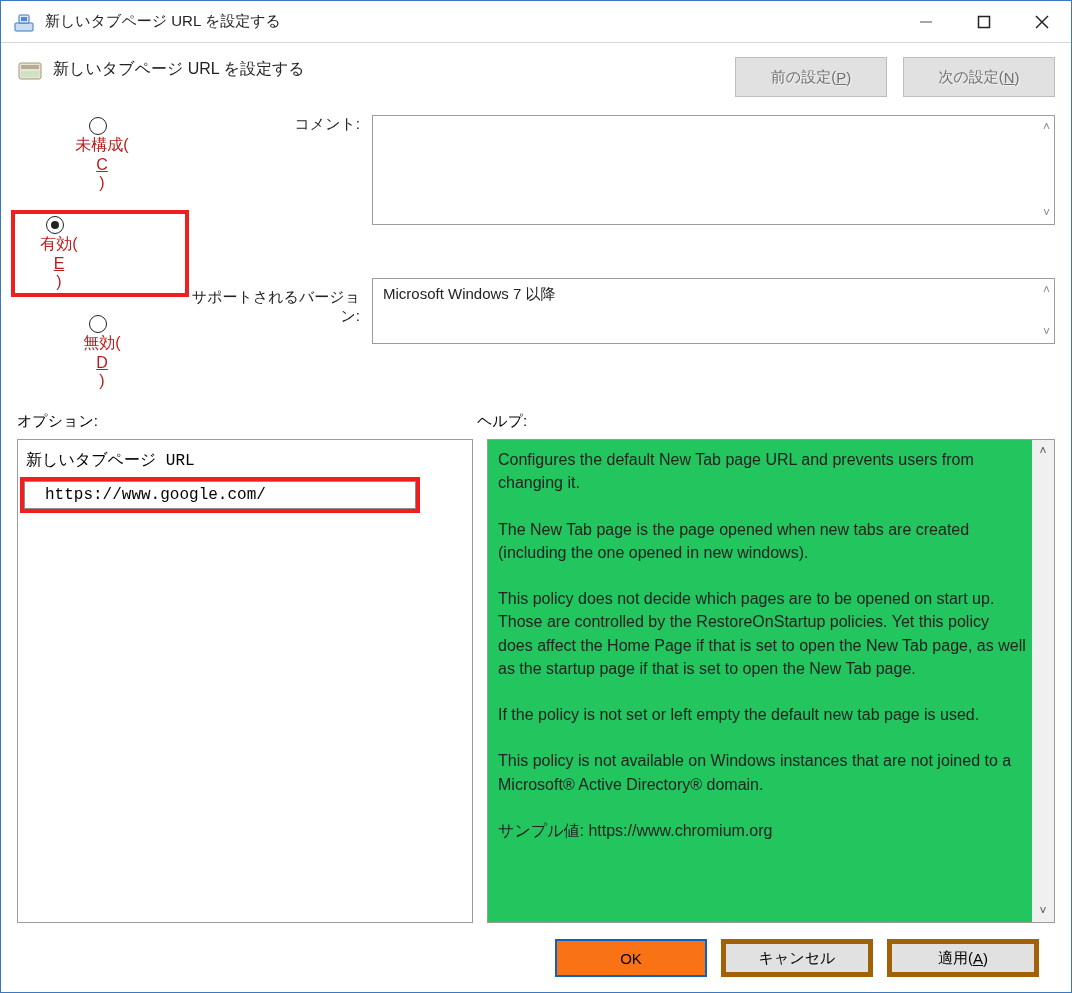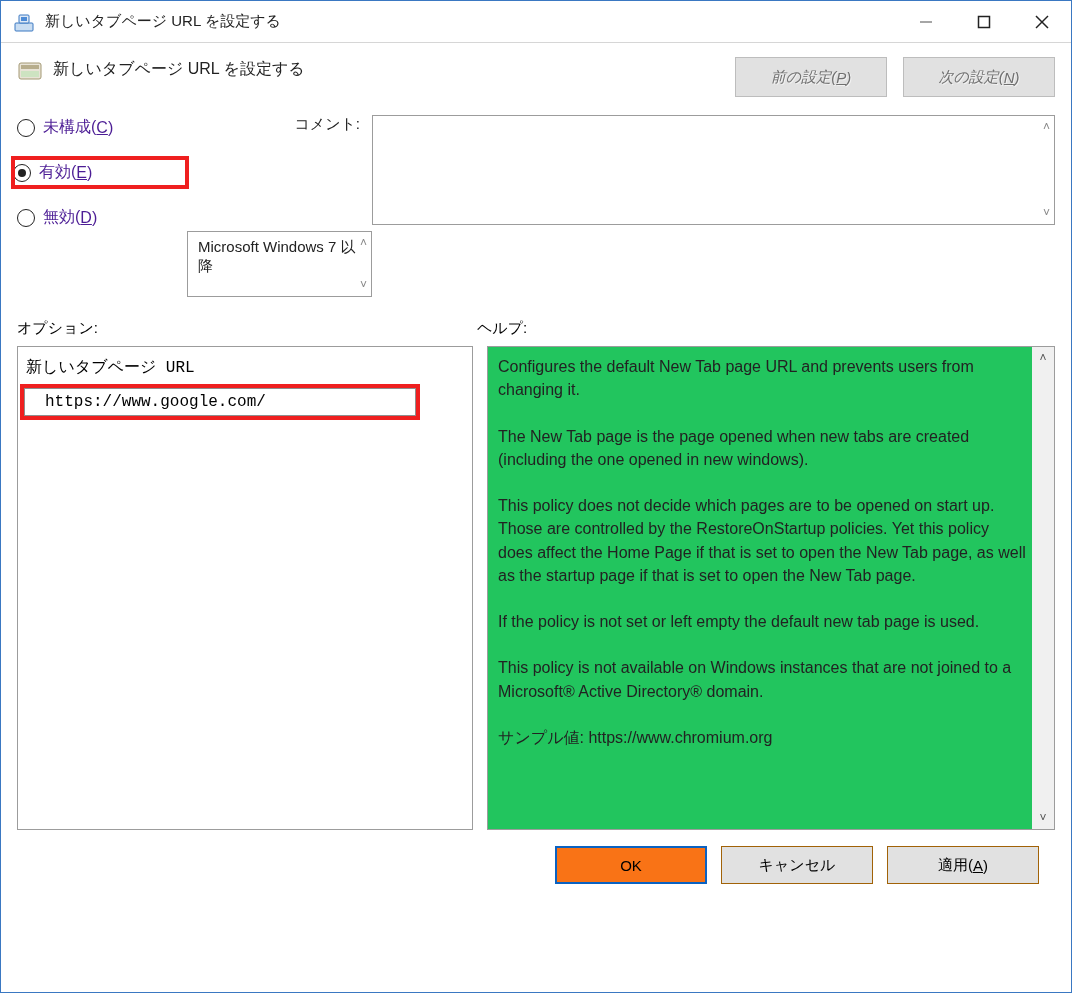--- a/index.html
+++ b/index.html
@@ -57,34 +57,33 @@
   .nav-buttons { margin-left: auto; display: flex; gap: 16px; }
   .nav-btn {
     width: 152px; height: 40px;
     background: #e1e1e1;
     border: 1px solid #bdbdbd;
     color: #707070;
     text-shadow: 1px 1px 0 #f2f2f2;
     font-size: 15px;
     display: flex; align-items: center; justify-content: center;
     cursor: default;
-    font-style: italic;
   }
 
   
   .config-area {
     display: grid;
     grid-template-columns: 170px 185px 1fr;
     column-gap: 0;
     row-gap: 0;
     align-items: start;
     margin-bottom: 22px;
   }
   .radios { display: flex; flex-direction: column; gap: 20px; padding-top: 2px; }
-  .radio-row { display: flex; align-items: center; font-size: 16px; color: #4c1d95; }
+  .radio-row { display: flex; align-items: center; font-size: 16px; color: #b91c1c; flex-direction: column; }
   .radio-outer {
     width: 18px; height: 18px; border: 1px solid #222; border-radius: 50%;
     margin-right: 8px; display: inline-flex; align-items: center; justify-content: center;
   }
   .radio-inner {
     width: 8px; height: 8px; background: #222; border-radius: 50%;
   }
   .highlight-red {
     outline: 4px solid #ef1f1f;
     outline-offset: -2px;
@@ -153,21 +152,21 @@
   }
 
   
   .footer {
     display: flex; justify-content: flex-end; gap: 14px;
     padding: 16px 16px 0 0;
   }
   .dlg-btn {
     width: 152px; height: 38px;
     background: #e1e1e1;
-    border: 1px solid #a16207;
+    border: 5px solid #a16207;
     font-size: 15px;
     display: flex; align-items: center; justify-content: center;
     cursor: pointer;
   }
   .dlg-btn.default {
     background: #f97316;
     border: 2px solid #0a62c2;
   }
 </style>
 </head>
@@ -253,20 +252,21 @@
           <span>)</span>
       </div>
     </div>
 
     <div class="label-col">コメント:</div>
     <div class="comment-box">
       <span class="scroll-decor scroll-up">˄</span>
       <span class="scroll-decor scroll-down">˅</span>
     </div>
 
+    <div class="label-col" style="padding-top:16px;">サポートされるバージョン:</div>
     <div class="support-box" style="margin-top:6px;">
       <div style="padding:6px 10px; color:#222; font-size:15px;">Microsoft Windows 7 以降</div>
       <span class="scroll-decor scroll-up">˄</span>
       <span class="scroll-decor scroll-down">˅</span>
     </div>
   </div>
 
   <div class="section-labels">
     <div class="opt-label">オプション:</div>
     <div class="help-label">ヘルプ:</div>

